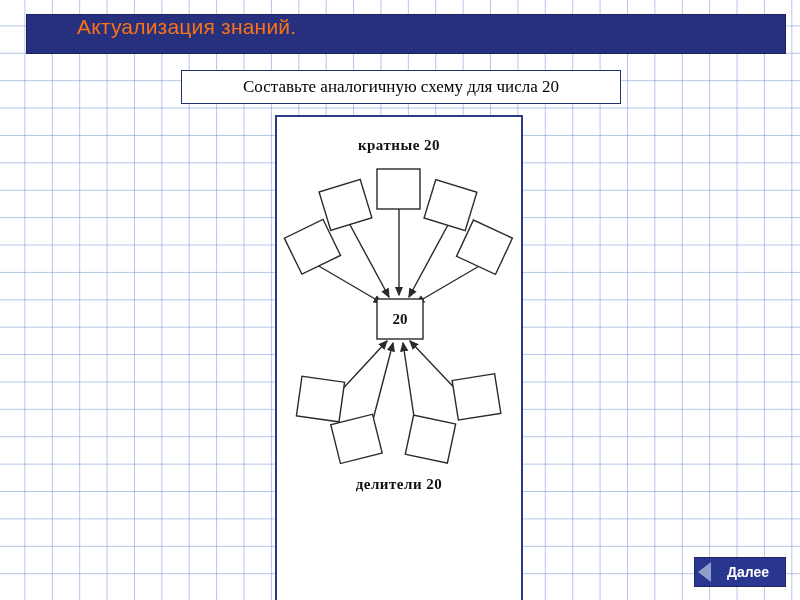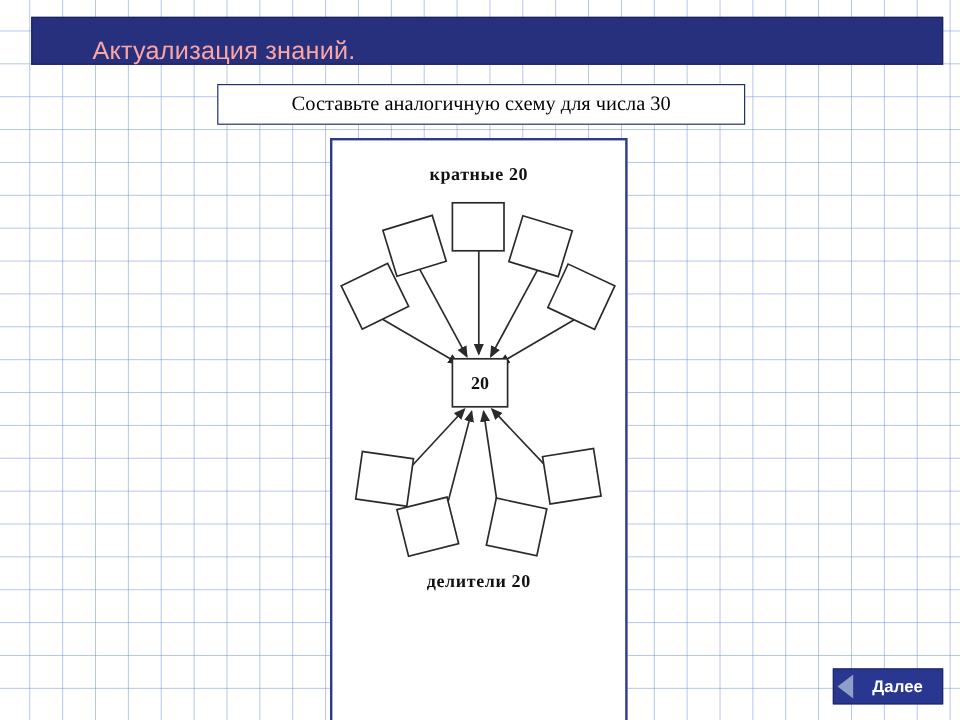--- a/index.html
+++ b/index.html
@@ -41,23 +41,23 @@
     top: 14px;
     width: 760px;
     height: 40px;
     background: #27307c;
     border: 1px solid #1b2260;
     box-sizing: border-box;
   }
   #title-text {
     position: absolute;
     left: 50px;
-    top: 16px;
+    top: 0;
     font-size: 21px;
-    color: #fca5a5;
+    color: #f97316;
     font-weight: normal;
     letter-spacing: 0.2px;
     white-space: nowrap;
   }
   
   #prompt-box {
     position: absolute;
     left: 181px;
     top: 70px;
     width: 440px;
@@ -150,21 +150,21 @@
 
 <div id="slide">
 
   <div id="grid-bg"></div>
 
   <div id="title-bar">
     <div id="title-text">Актуализация знаний.</div>
   </div>
 
   <div id="prompt-box">
-    <span id="prompt-text">Составьте аналогичную схему для числа 30</span>
+    <span id="prompt-text">Составьте аналогичную схему для числа 20</span>
   </div>
 
   <div id="diagram-panel">
     <svg id="diagram-svg" width="244" height="396" viewBox="0 0 244 396">
       <defs>
         <marker id="arrowhead" markerWidth="7" markerHeight="7" refX="6" refY="3.0" orient="auto" markerUnits="strokeWidth">
           <path d="M0,0 L7,3 L0,6 z" fill="#2a2a2a"></path>
         </marker>
       </defs>
 

